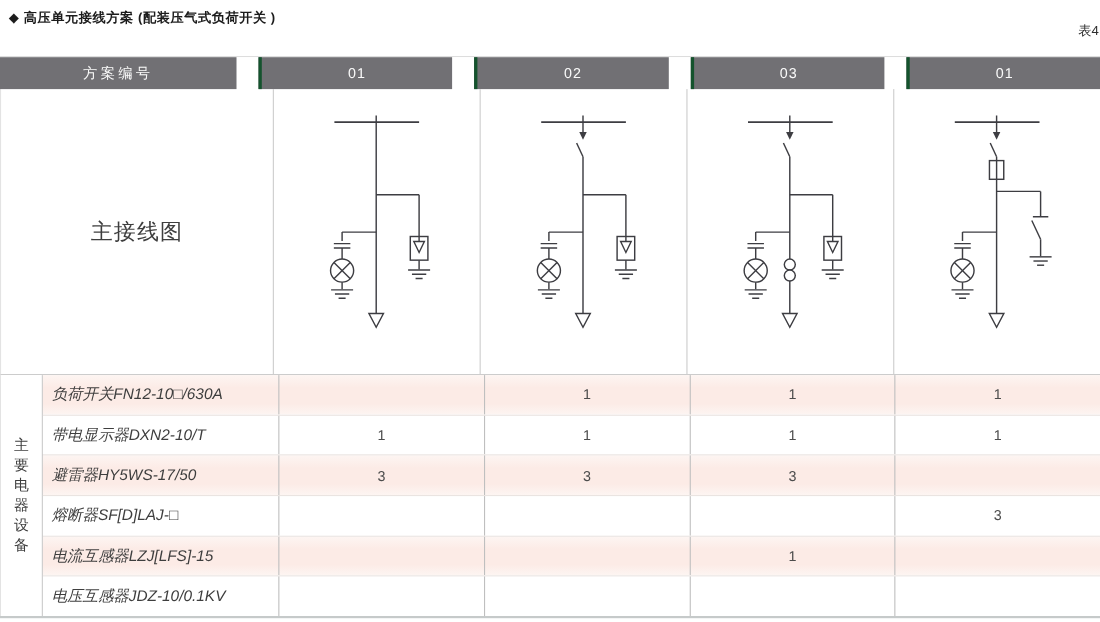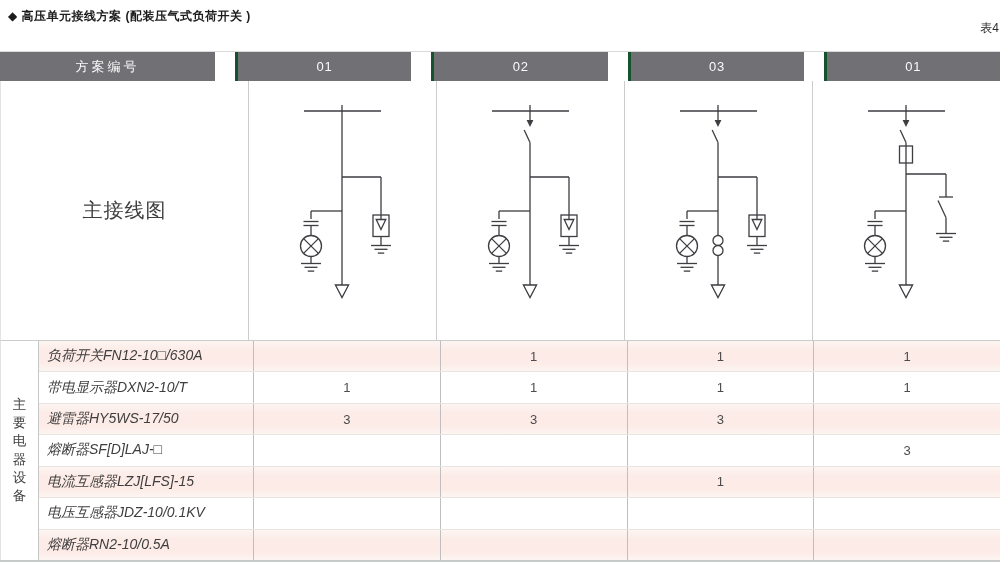--- a/index.html
+++ b/index.html
@@ -259,26 +259,19 @@
             <div class="equip-qty">1</div>
             <div class="equip-qty"></div>
           </div>
           <div class="equip-row white">
             <div class="equip-name">电压互感器JDZ-10/0.1KV</div>
             <div class="equip-qty"></div>
             <div class="equip-qty"></div>
             <div class="equip-qty"></div>
             <div class="equip-qty"></div>
           </div>
-          <div class="equip-row pink">
-            <div class="equip-name">熔断器RN2-10/0.5A</div>
-            <div class="equip-qty"></div>
-            <div class="equip-qty"></div>
-            <div class="equip-qty"></div>
-            <div class="equip-qty"></div>
-          </div>
         </div>
     </div>
 
     <div class="bottom-rule"></div>
   </div>
 
 </div>
 
 </body></html>

